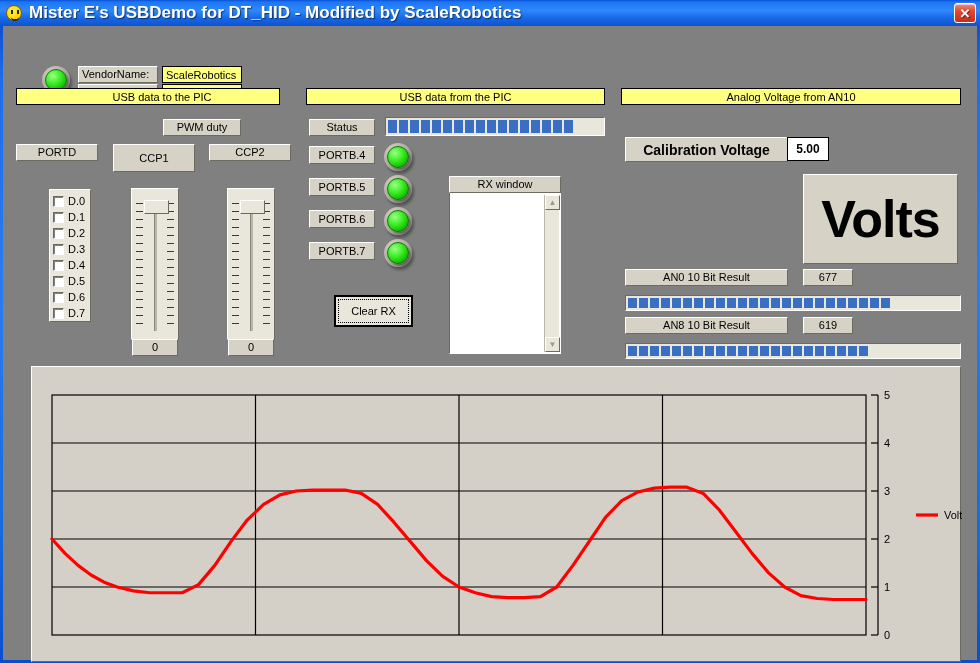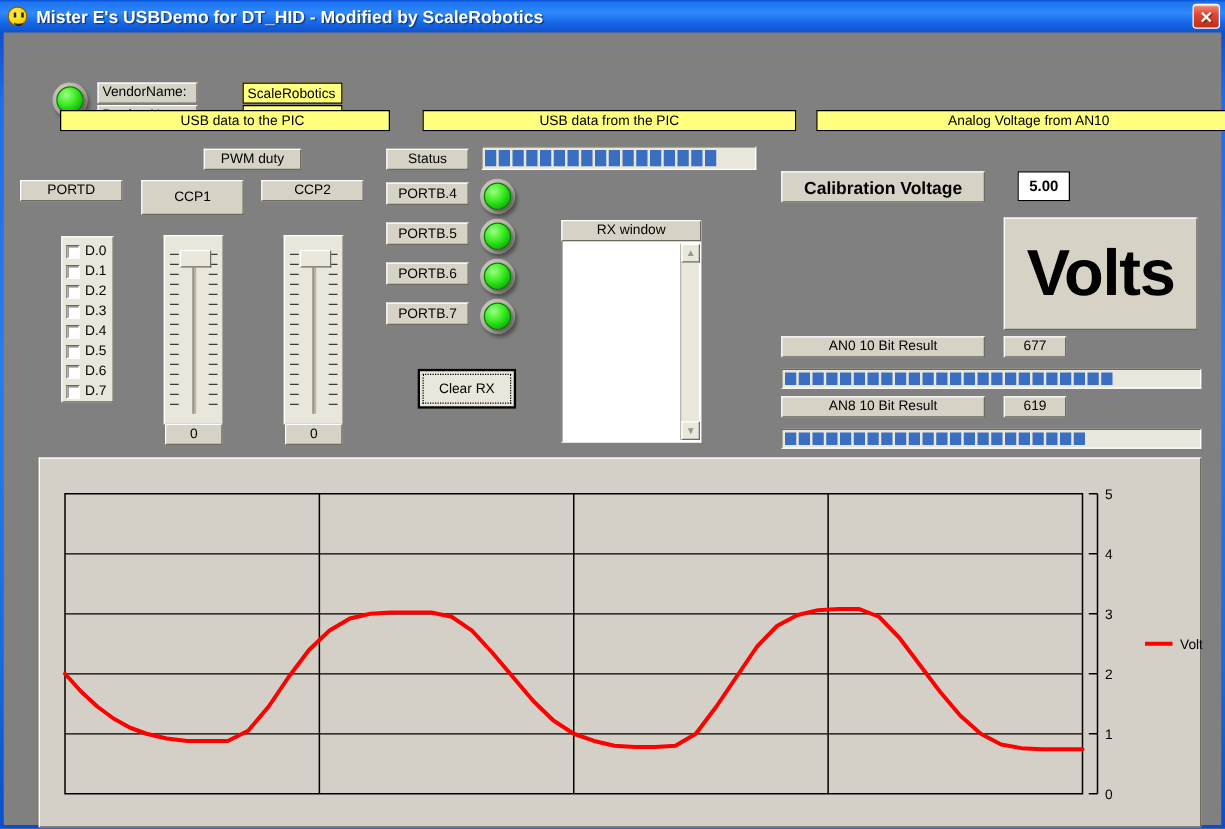--- a/index.html
+++ b/index.html
@@ -30,21 +30,21 @@
   }
   .smiley::before {
     content:""; position:absolute; left:3.5px; top:4px; width:2.5px; height:3.5px;
     background:#222; box-shadow:6px 0 0 0 #222;
   }
   .smiley::after {
     content:""; position:absolute; left:3.5px; top:9px; width:8px; height:3.5px;
     border-bottom:2px solid #222; border-radius:0 0 6px 6px;
   }
   .title-text {
-    color:#fff; font-size:14px; font-weight:bold; margin-left:7px;
+    color:#fff; font-size:17px; font-weight:bold; margin-left:7px;
     text-shadow:1px 1px 1px rgba(0,0,0,.55); white-space:nowrap;
     font-family:"Liberation Sans", sans-serif;
   }
   .close-btn {
     position:absolute; right:4px; top:3px; width:22px; height:20px;
     background:linear-gradient(to bottom,#f08a7a 0%,#e04a35 40%,#c42d18 100%);
     border:1px solid #fff; border-radius:3px;
     display:flex; align-items:center; justify-content:center;
     box-shadow:inset 0 1px 0 rgba(255,255,255,.55);
   }
@@ -62,21 +62,21 @@
   
   .lbl3d {
     background:#d6d3c6; border-top:1px solid #fff; border-left:1px solid #fff;
     border-right:1px solid #6d6a5e; border-bottom:1px solid #6d6a5e;
     display:flex; align-items:center; justify-content:center;
     font-size:11px; color:#000; line-height:1;
   }
   .yellowbar {
     background:#ffff80; border:1px solid #000;
     display:flex; align-items:center; justify-content:center;
-    font-size:11px; color:#000;margin-left:32px;
+    font-size:11px; color:#000;
   }
   .textbox {
     background:#fff; border:1px solid #000;
     display:flex; align-items:center; padding-left:3px;
     font-size:12px; color:#000; font-weight:bold;
   }
   .abs { position:absolute; }
 
   
   .cb-list { position:absolute; left:46px; top:163px; width:42px; height:133px;
@@ -375,21 +375,21 @@
           <span>▲</span>
         </div>
         <div class="sb-btn" style="bottom:0;">
           <span>▼</span>
         </div>
       </div>
     </div>
     <div class="lbl3d rx-title">RX window</div>
 
     <div class="lbl3d abs" style="left:622px; top:111px; width:163px; height:25px; font-size:14px; font-weight:bold;">Calibration Voltage</div>
-    <div class="textbox abs" style="left:811px; top:111px; width:42px; height:24px; justify-content:center; padding:0;">5.00</div>
+    <div class="textbox abs" style="left:784px; top:111px; width:42px; height:24px; justify-content:center; padding:0;">5.00</div>
 
     <div class="volt-unit">
       <span>Volts</span>
     </div>
 
     <div class="lbl3d abs" style="left:622px; top:243px; width:163px; height:17px;">AN0 10 Bit Result</div>
     <div class="lbl3d abs" style="left:800px; top:243px; width:50px; height:17px;">677</div>
     <div class="progbar" id="an0-bar" style="left:622px; top:269px; width:336px; height:16px;">
       <div class="segs">
           <i></i>

